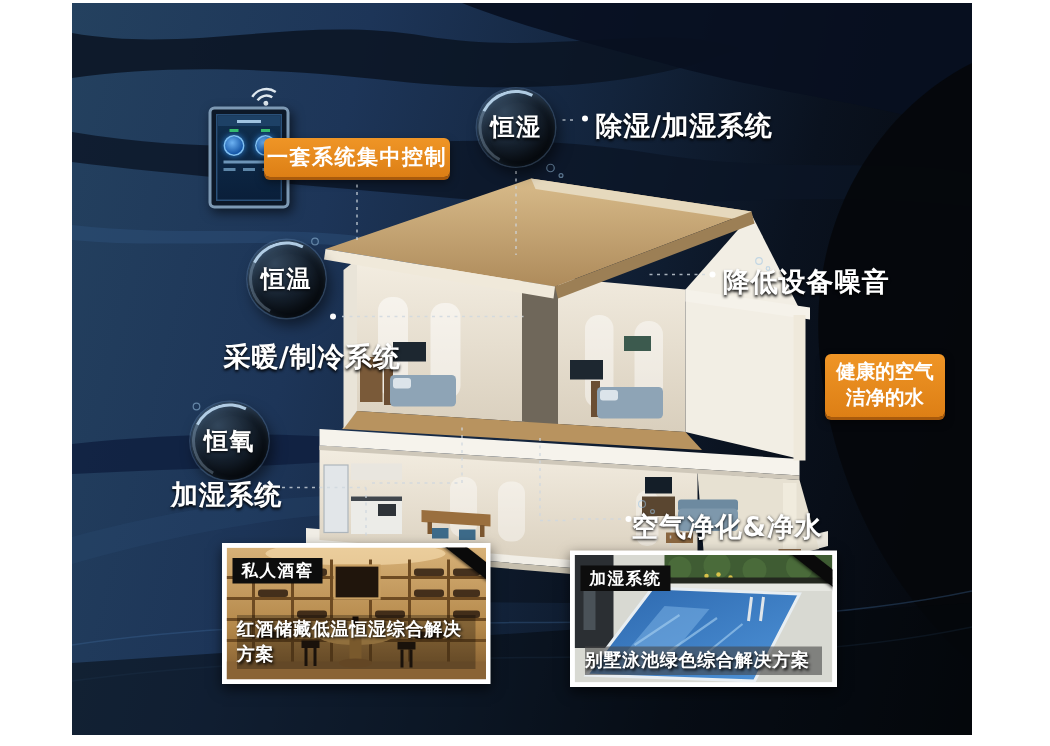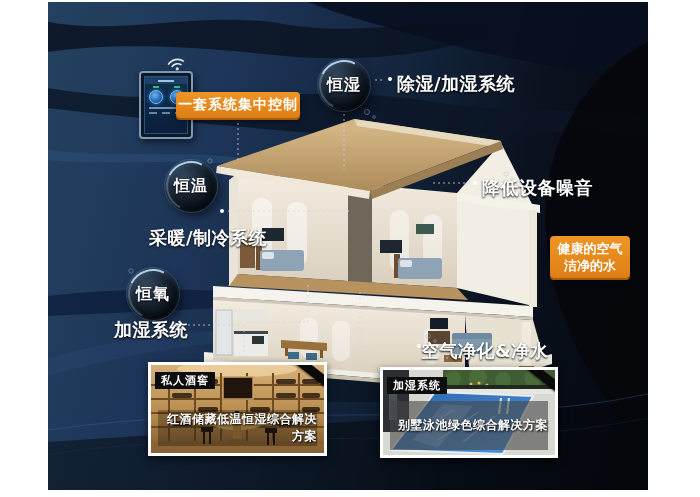--- a/index.html
+++ b/index.html
@@ -57,26 +57,26 @@
   .wifi{position:absolute;left:166px;top:55px;transform:rotate(-12deg);}
 
   
   .card{position:absolute;background:#ffffff;padding:3px;box-shadow:0 3px 8px rgba(0,0,0,.6);}
   #card-wine{left:148px;top:362px;width:179px;height:94px;box-sizing:border-box;}
   #card-pool{left:380px;top:367px;width:178px;height:91px;box-sizing:border-box;}
   .card .photo{position:relative;width:100%;height:100%;overflow:hidden;}
   .badge{position:absolute;left:4px;top:7px;background:#0d0d0d;color:#fff;
          font-size:11px;font-weight:bold;padding:1px 6px;letter-spacing:1px;
          font-family:"DejaVu Serif","Liberation Serif",serif;}
-  .caption{position:absolute;left:4%;width:92%;text-align:right;color:#fff;
+  .caption{position:absolute;left:4%;width:92%;text-align:left;color:#fff;
          font-size:12px;font-weight:bold;letter-spacing:.5px;
          font-family:"DejaVu Serif","Liberation Serif",serif;
          text-shadow:1px 1px 2px #000;}
   #card-wine .caption{bottom:7px;background:rgba(0,0,0,.28);padding:1px 0;}
-  #card-pool .caption{bottom:5px;background:rgba(70,70,70,.6);padding:16px 0;}
+  #card-pool .caption{bottom:5px;background:rgba(70,70,70,.6);padding:1px 0;}
   .ribbon{position:absolute;right:-10px;top:3px;width:40px;height:9px;background:#0a0a0a;
          transform:rotate(38deg);box-shadow:0 1px 2px rgba(0,0,0,.6);}
 </style>
 </head>
 <body>
 
 <div id="app">
 
   <div class="panel">
     <svg width="600" height="488" viewBox="0 0 600 488" preserveAspectRatio="none">

